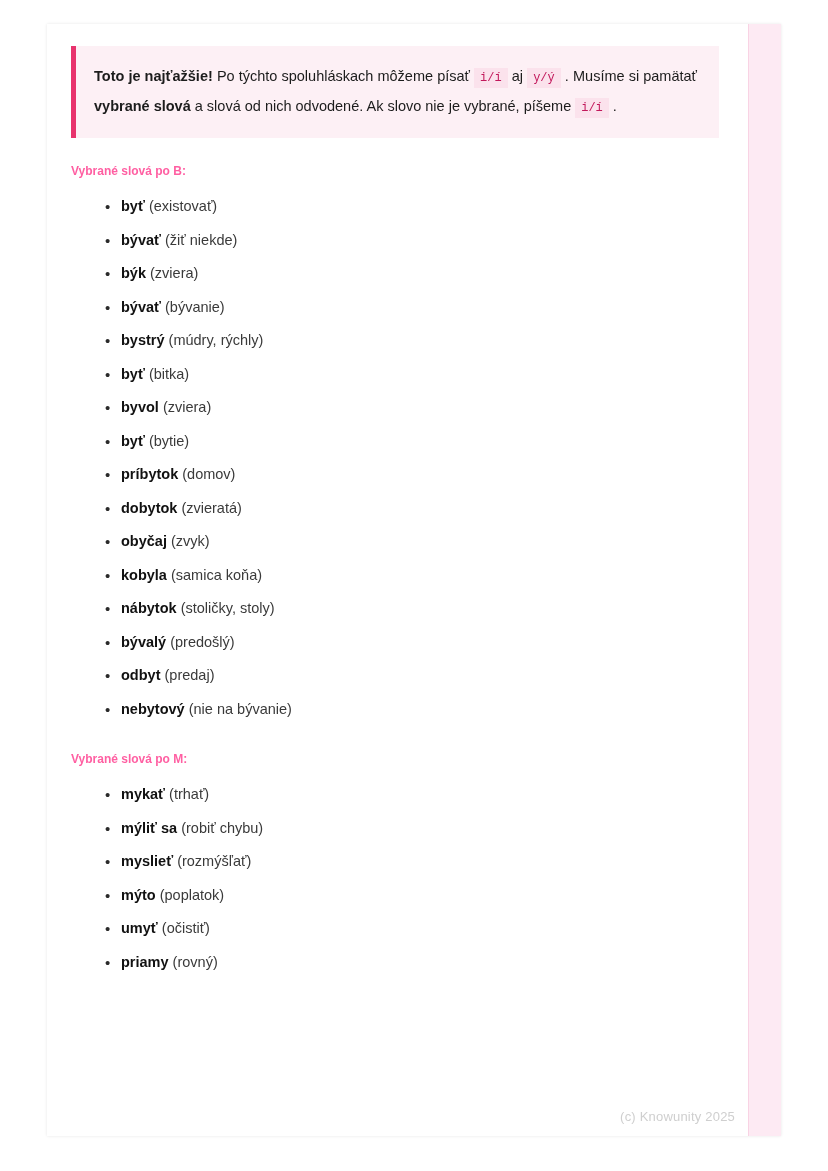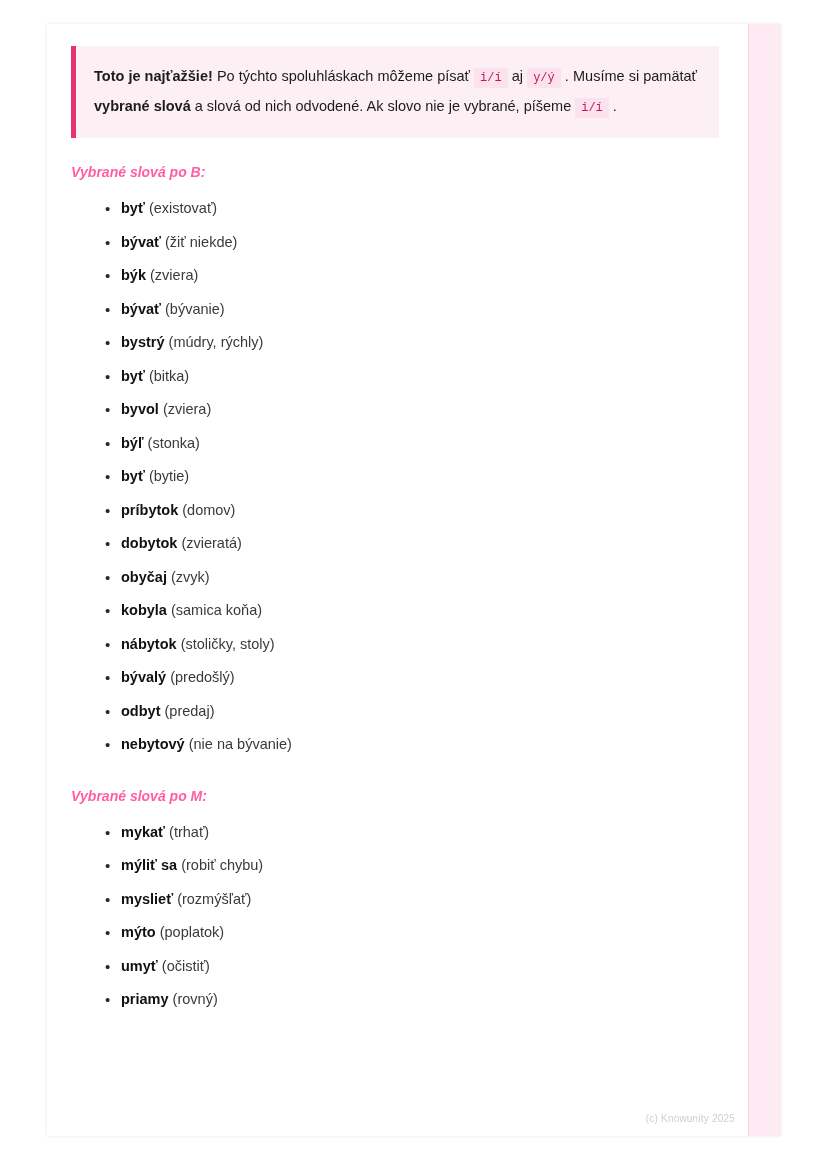--- a/index.html
+++ b/index.html
@@ -60,24 +60,23 @@
     font-family: "Liberation Mono", monospace;
     font-size: 12px;
     background: #fbe2ec;
     color: #c2185b;
     border-radius: 0;
     padding: 3px 6px;
     white-space: nowrap;
   }
   h2.section {
     color: #ff5fa2;
-    font-size: 14px;
+    font-size: 12px;
     font-weight: bold;
     margin: 26px 0 12px 0;
-    font-style: italic;
   }
   h2.section:first-of-type { margin-top: 4px; }
   ul.words {
     list-style: none;
     margin: 12px;
     padding: 0;
   }
   ul.words li {
     position: relative;
     font-size: 14.5px;
@@ -92,21 +91,21 @@
     top: 0;
     color: #2a2a2a;
     font-size: 15px;
   }
   ul.words li .w { font-weight: bold; color: #111; }
   ul.words li .g { color: #3a3a3a; }
   .footer-note {
     position: absolute;
     right: 46px;
     bottom: 12px;
-    font-size: 10px;
+    font-size: 13px;
     color: #cfcfcf;
     letter-spacing: 0.2px;
   }
 </style>
 </head>
 <body>
 
 <div class="page">
 
   <div class="content">
@@ -117,21 +116,20 @@
 
     <h2 class="section">Vybrané slová po B:</h2>
     <ul class="words">
       <li><span class="w">byť</span> <span class="g">(existovať)</span></li>
       <li><span class="w">bývať</span> <span class="g">(žiť niekde)</span></li>
       <li><span class="w">býk</span> <span class="g">(zviera)</span></li>
       <li><span class="w">bývať</span> <span class="g">(bývanie)</span></li>
       <li><span class="w">bystrý</span> <span class="g">(múdry, rýchly)</span></li>
       <li><span class="w">byť</span> <span class="g">(bitka)</span></li>
       <li><span class="w">byvol</span> <span class="g">(zviera)</span></li>
-      <li><span class="w">býľ</span> <span class="g">(stonka)</span></li>
       <li><span class="w">byť</span> <span class="g">(bytie)</span></li>
       <li><span class="w">príbytok</span> <span class="g">(domov)</span></li>
       <li><span class="w">dobytok</span> <span class="g">(zvieratá)</span></li>
       <li><span class="w">obyčaj</span> <span class="g">(zvyk)</span></li>
       <li><span class="w">kobyla</span> <span class="g">(samica koňa)</span></li>
       <li><span class="w">nábytok</span> <span class="g">(stoličky, stoly)</span></li>
       <li><span class="w">bývalý</span> <span class="g">(predošlý)</span></li>
       <li><span class="w">odbyt</span> <span class="g">(predaj)</span></li>
       <li><span class="w">nebytový</span> <span class="g">(nie na bývanie)</span></li>
     </ul>

